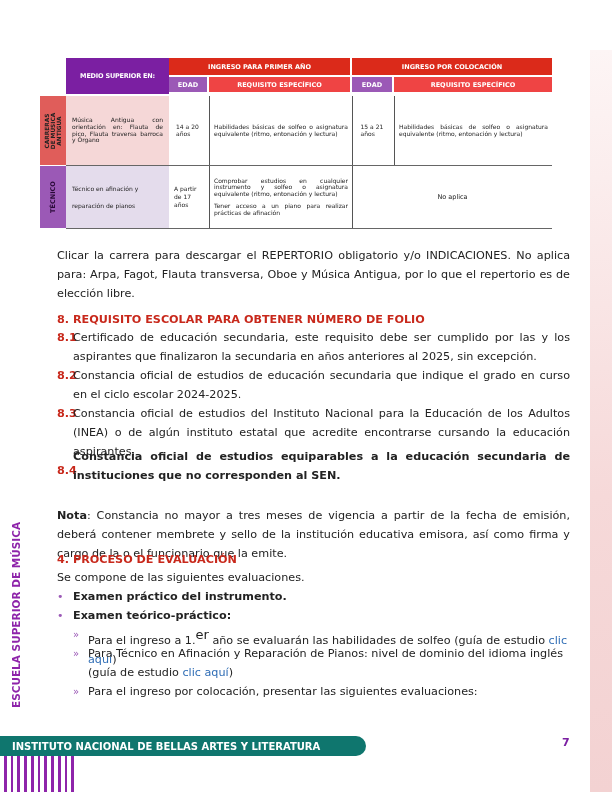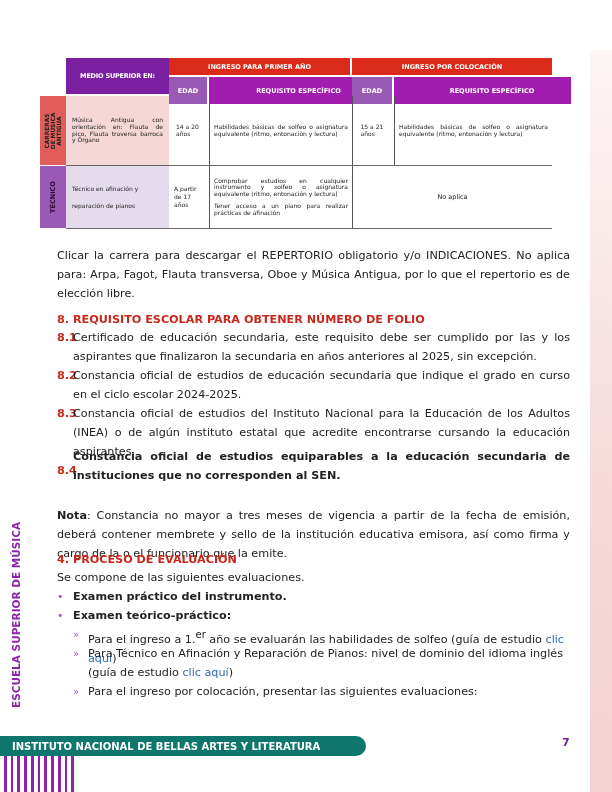--- a/index.html
+++ b/index.html
@@ -3,23 +3,23 @@
 <meta charset="utf-8">
 <style>
   html, body { margin: 0; padding: 0; }
   body { width: 612px; height: 792px; position: relative; background: #ffffff; overflow: hidden; font-family: "DejaVu Sans", sans-serif; color: #222; }
   .right-band { position: absolute; left: 590px; top: 50px; width: 22px; height: 742px; background: linear-gradient(to bottom, #fdf5f5 0%, #f6d9d9 60%, #f3d2d2 100%); }
 
   
   .tbl { position: absolute; left: 40px; top: 58px; width: 512px; }
   .hdr-medio { position: absolute; left: 26px; top: 0; width: 103px; height: 36px; background: #7b1fa2; color: #fff; font-size: 6.5px; font-weight: bold; display: flex; align-items: center; justify-content: center; letter-spacing: -0.2px; }
   .hdr-group { position: absolute; top: 0; height: 17px; background: #db2a1a; color: #fff; font-size: 6.5px; font-weight: bold; display: flex; align-items: center; justify-content: center; }
-  .hdr-sub { position: absolute; top: 19px; height: 27px; color: #fff; font-size: 6.5px; font-weight: bold; display: flex; align-items: center; justify-content: center; }
+  .hdr-sub { position: absolute; top: 19px; height: 15px; color: #fff; font-size: 6.5px; font-weight: bold; display: flex; align-items: center; justify-content: center; }
   .edad { background: #9b59b6; }
-  .req { background: #a21caf; padding-left: 19px; }
+  .req { background: #ef4444; }
   .side { position: absolute; left: 0; width: 26px; display: flex; align-items: center; justify-content: center; }
   .side span { transform: rotate(-90deg); white-space: pre; font-size: 5.8px; font-weight: bold; text-align: center; line-height: 6px; }
   .career { position: absolute; left: 26px; width: 103px; font-size: 6px; line-height: 6.6px; padding: 0 6px; box-sizing: border-box; display: flex; align-items: center; }
   .cell { position: absolute; font-size: 6px; line-height: 6.4px; display: flex; align-items: center; box-sizing: border-box; border-left: 1px solid #555; }
   .center { justify-content: center; }
   .just { text-align: justify; padding: 0 4px; }
   .hline { position: absolute; left: 26px; width: 486px; height: 1px; background: #666; }
 
   
   .para { position: absolute; left: 57px; width: 513px; font-size: 11.2px; line-height: 19px; text-align: justify; color: #222; }
@@ -115,21 +115,21 @@
 <div class="para h-red" style="top:550px;">4. PROCESO DE EVALUACIÓN</div>
 <div class="para" style="top:568px;">Se compone de las siguientes evaluaciones.</div>
 
 <div class="bullet" style="top:587px;">•</div>
 <div class="item" style="top:587px;font-weight:bold;">Examen práctico del instrumento.</div>
 <div class="bullet" style="top:606px;">•</div>
 <div class="item" style="top:606px;font-weight:bold;">Examen teórico-práctico:</div>
 
 <div class="sub-bullet" style="top:625px;">»</div>
 <div class="sub-item" style="top:625px;">
-  <span>Para el ingreso a 1.</span><sup style="font-size:10px;">er</sup><span> año se evaluarán las habilidades de solfeo (guía de estudio </span><span class="link">clic aquí</span><span>)</span>
+  <span>Para el ingreso a 1.</span><sup style="font-size:13px;">er</sup><span> año se evaluarán las habilidades de solfeo (guía de estudio </span><span class="link">clic aquí</span><span>)</span>
 </div>
 
 <div class="sub-bullet" style="top:644px;">»</div>
 <div class="sub-item" style="top:644px;">
   <span>Para Técnico en Afinación y Reparación de Pianos: nivel de dominio del idioma inglés (guía de estudio </span><span class="link">clic aquí</span><span>)</span>
 </div>
 
 <div class="sub-bullet" style="top:682px;">»</div>
 <div class="sub-item" style="top:682px;">Para el ingreso por colocación, presentar las siguientes evaluaciones:</div>
 

